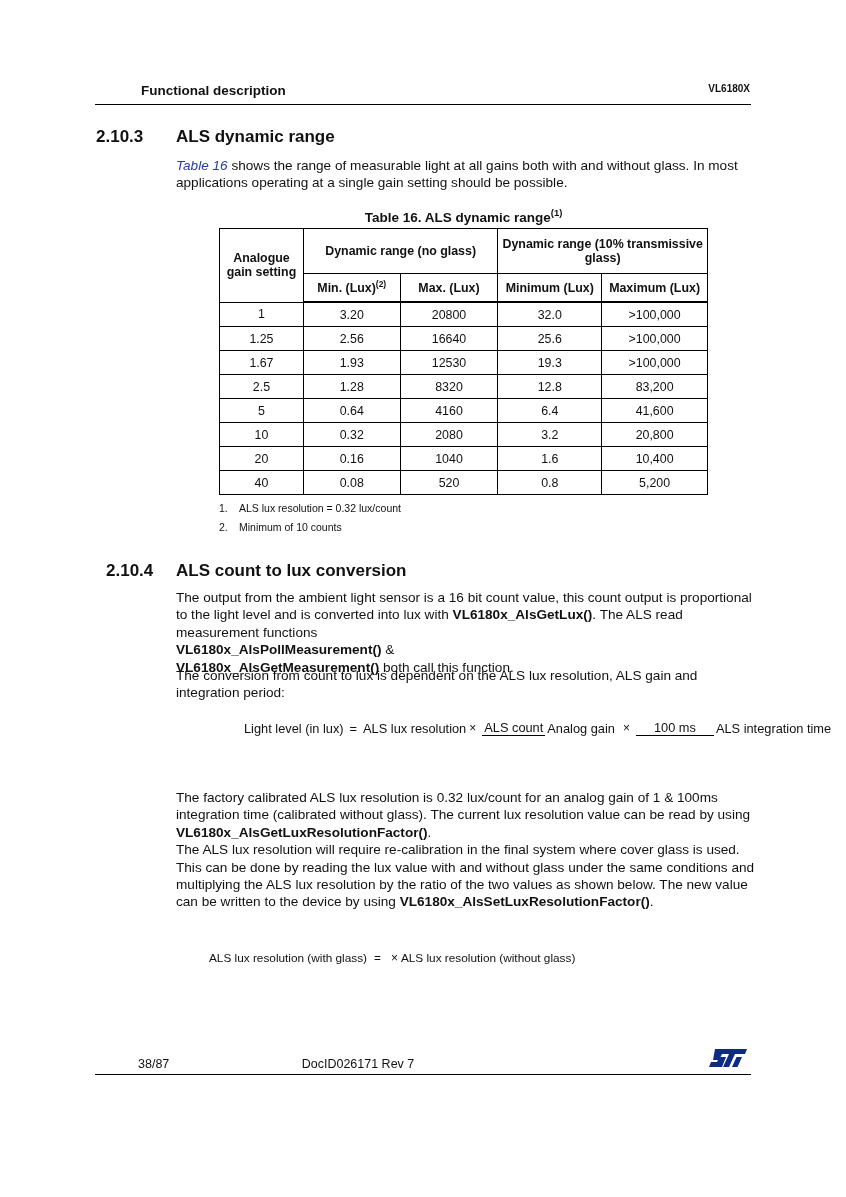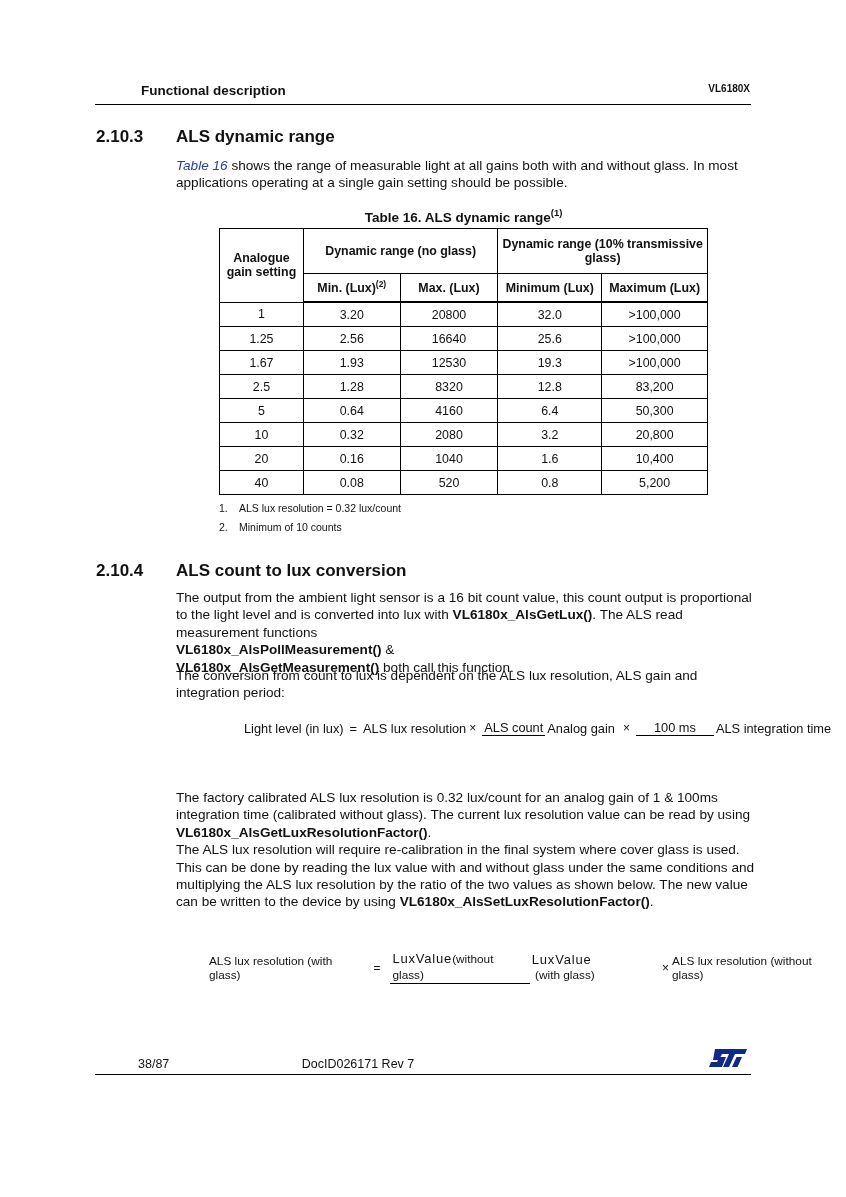--- a/index.html
+++ b/index.html
@@ -98,21 +98,21 @@
         <td>1.28</td>
         <td>8320</td>
         <td>12.8</td>
         <td>83,200</td>
       </tr>
       <tr>
         <td>5</td>
         <td>0.64</td>
         <td>4160</td>
         <td>6.4</td>
-        <td>50,300</td>
+        <td>41,600</td>
       </tr>
       <tr>
         <td>10</td>
         <td>0.32</td>
         <td>2080</td>
         <td>3.2</td>
         <td>20,800</td>
       </tr>
       <tr>
         <td>20</td>
@@ -127,21 +127,21 @@
         <td>520</td>
         <td>0.8</td>
         <td>5,200</td>
       </tr>
     </tbody>
 </table>
 
 <div class="abs fn" style="top:502px;"><span class="n">1.</span><span>ALS lux resolution = 0.32 lux/count</span></div>
 <div class="abs fn" style="top:521px;"><span class="n">2.</span><span>Minimum of 10 counts</span></div>
 
-<div class="abs sec-num" style="top:561px;">2.10.4</div>
+<div class="abs sec-num" style="top:561px;margin-left:10px;">2.10.4</div>
 <div class="abs sec-title" style="top:561px;">ALS count to lux conversion</div>
 
 <div class="abs para" style="top:589px;"><span>The output from the ambient light sensor is a 16 bit count value, this count output is proportional to the light level and is converted into lux with </span><b>VL6180x_AlsGetLux()</b><span>. The ALS read measurement functions </span><br><b>VL6180x_AlsPollMeasurement()</b><span> &amp; </span><br><b>VL6180x_AlsGetMeasurement()</b><span> both call this function.</span></div>
 
 <div class="abs para" style="top:667px;">The conversion from count to lux is dependent on the ALS lux resolution, ALS gain and integration period:</div>
 
 <div class="abs formula" style="left:244px; top:720px;">
   <span>Light level (in lux)</span>
   <span style="margin:0 6px;">=</span>
   <span>ALS lux resolution</span>
@@ -155,24 +155,20 @@
     <span class="num" style="padding:0 18px;">100 ms</span>
     <span class="den">ALS integration time</span>
   </span>
 </div>
 
 <div class="abs para" style="top:789px;"><span>The factory calibrated ALS lux resolution is 0.32 lux/count for an analog gain of 1 &amp; 100ms integration time (calibrated without glass). The current lux resolution value can be read by using </span><b>VL6180x_AlsGetLuxResolutionFactor()</b><span>.</span><br><span>The ALS lux resolution will require re-calibration in the final system where cover glass is used. This can be done by reading the lux value with and without glass under the same conditions and multiplying the ALS lux resolution by the ratio of the two values as shown below. The new value can be written to the device by using </span><b>VL6180x_AlsSetLuxResolutionFactor()</b><span>.</span></div>
 
 <div class="abs formula" style="left:209px; top:951px;">
   <span class="small">ALS lux resolution (with glass)</span>
   <span class="small" style="margin:0 7px;">=</span>
-  <span class="frac">
-    <span class="num"><span class="lv">LuxValue</span><span class="small">(without glass)</span></span>
-    <span class="den"><span class="lv">LuxValue</span><span class="small" style="white-space:pre;"> (with glass)</span></span>
-  </span>
   <span class="times">×</span>
   <span class="small">ALS lux resolution (without glass)</span>
 </div>
 
 <div class="abs ftr-center">DocID026171 Rev 7</div>
 <div class="abs ftr-left">38/87</div>
 <div class="abs logo">
   <svg width="40" height="22" viewBox="0 0 40 22">
     <path id="logo-shape" d="M7 2 H39 L37 7 H27 L21 20 H15 L21 7 H14 L12.5 10 H18 L14 20 H1 L3 15 H9 L10 13 H5 Z" fill="#0f2a86"></path>
     <path d="M24 20 L28.5 10 H34 L29.5 20 Z" fill="#0f2a86"></path>

